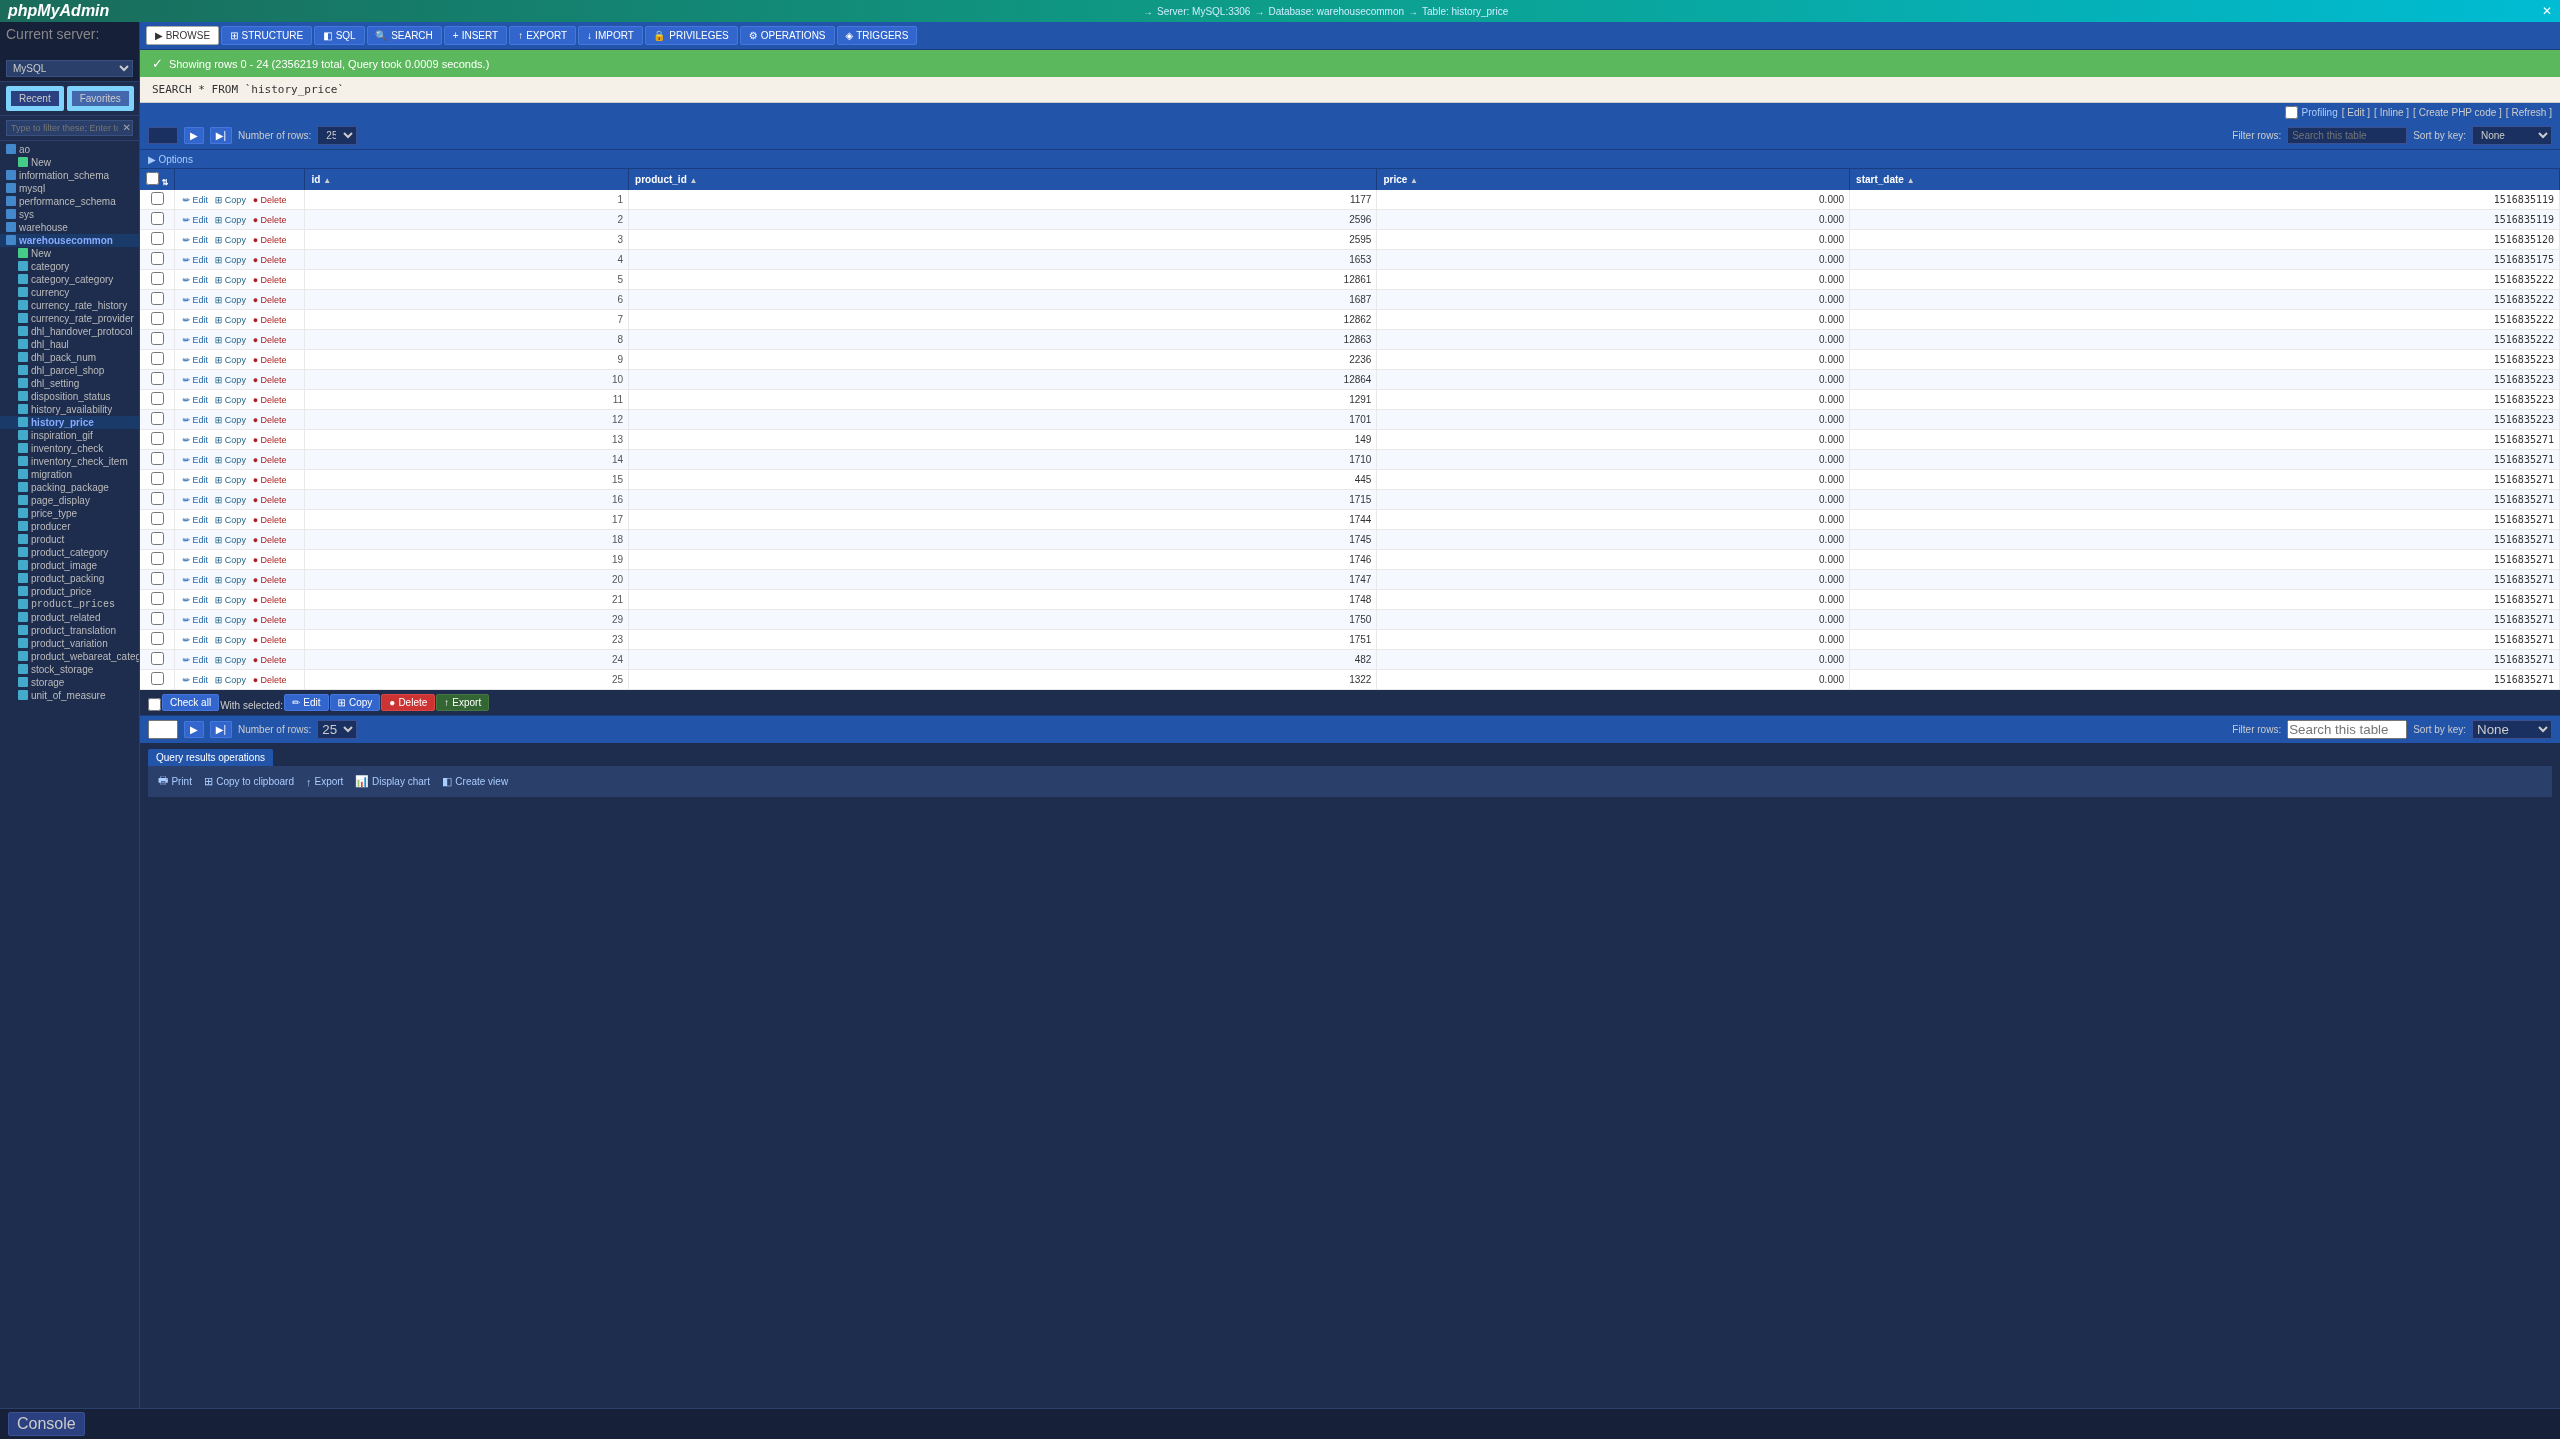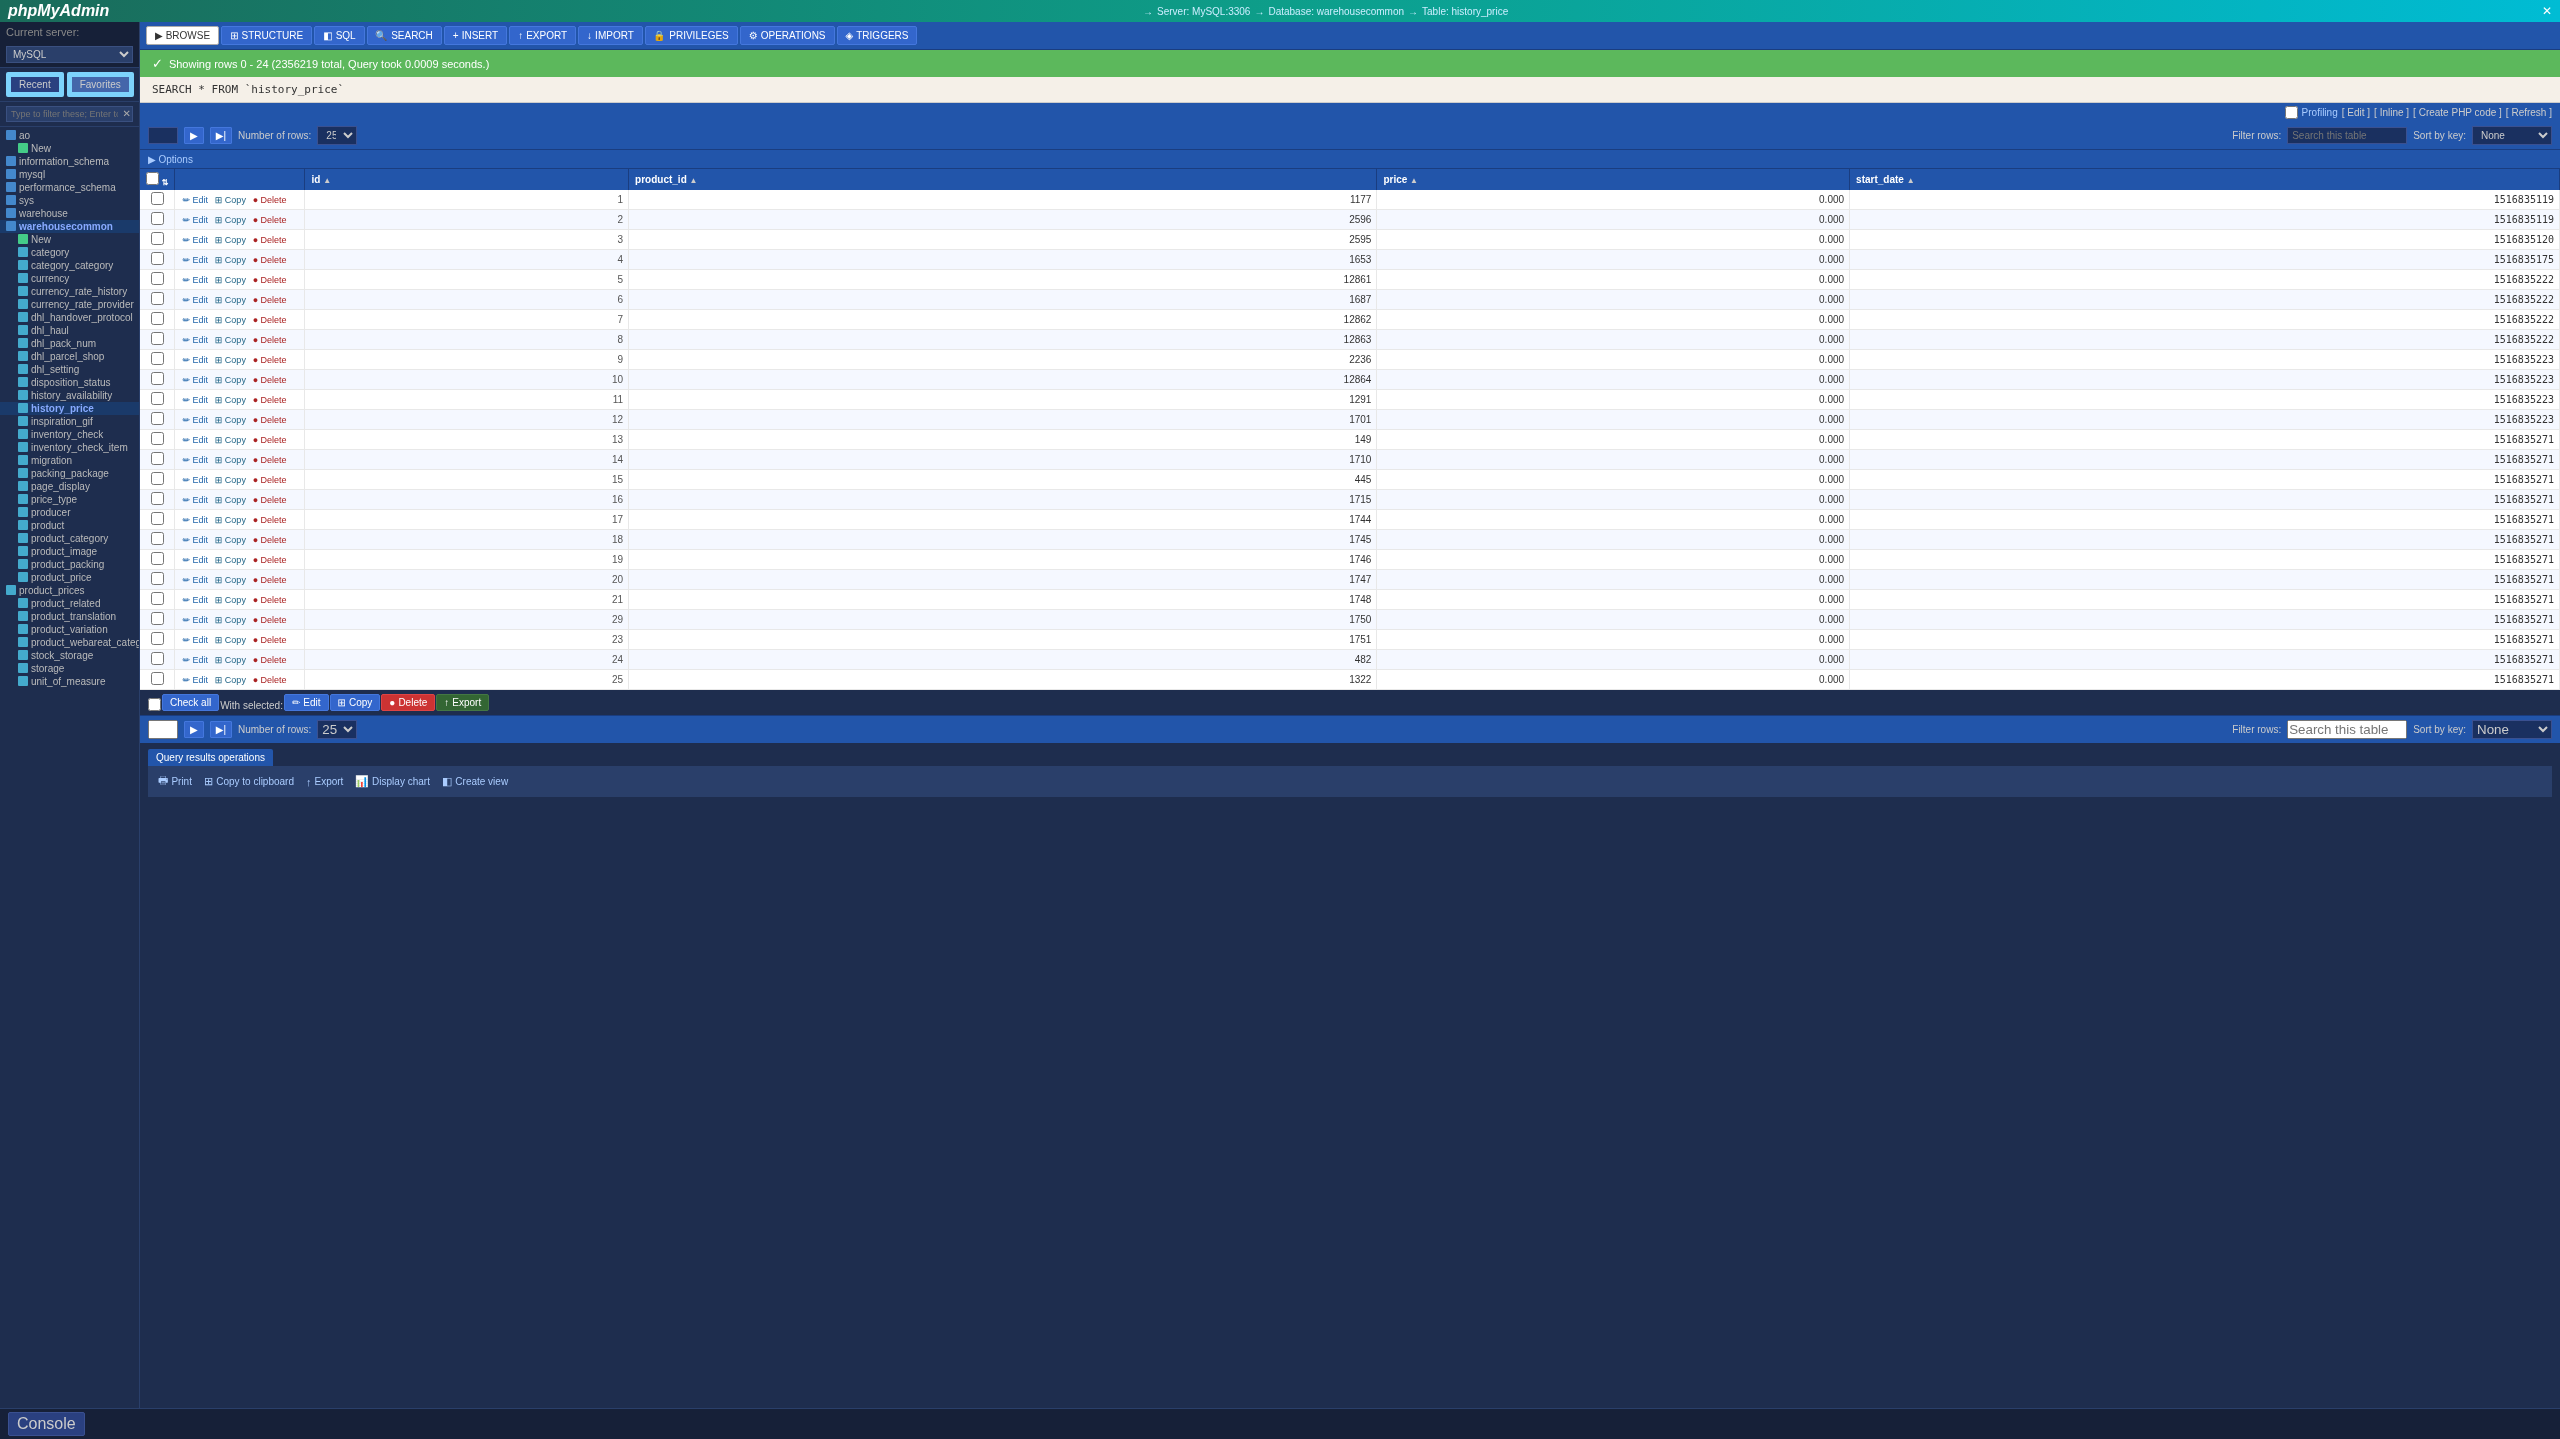--- a/index.html
+++ b/index.html
@@ -15,21 +15,21 @@
     #toolbar { background: #2255aa; display: flex; align-items: center; padding: 4px 6px; gap: 2px; border-bottom: 1px solid #1a3d80; }
     .tb-btn { background: #3366cc; color: white; border: 1px solid #4477dd; padding: 3px 8px; font-size: 10px; cursor: pointer; display: flex; align-items: center; gap: 3px; border-radius: 2px; white-space: nowrap; }
     .tb-btn.active { background: #ffffff; color: #333; border-color: #aaa; }
 
     
     #layout { display: flex; height: calc(100vh - 22px); }
 
     
     #sidebar { width: 140px; background: #1e2d4e; color: #ccc; overflow-y: auto; flex-shrink: 0; border-right: 1px solid #2a3f6a; }
     .sidebar-server { background: #162038; padding: 4px 6px; font-size: 10px; color: #aaa; border-bottom: 1px solid #2a3f6a; }
-    .sidebar-server label { display: block; font-size: 11px; color: #888; margin-bottom: 8px; }
+    .sidebar-server label { display: block; font-size: 14px; color: #888; margin-bottom: 18px; }
     .sidebar-server select { width: 100%; background: #2a3f6a; color: #ccc; border: 1px solid #3a5080; font-size: 10px; padding: 1px 2px; }
     .sidebar-btns { display: flex; gap: 3px; padding: 4px 6px; border-bottom: 1px solid #2a3f6a; }
     .sidebar-btn { background: #2a4080; color: #ccc; border: 5px solid #7dd3fc; padding: 2px 8px; font-size: 10px; cursor: pointer; border-radius: 2px; }
     .sidebar-btn.active { background: #4466aa; }
     .sidebar-filter { padding: 4px 6px; border-bottom: 1px solid #2a3f6a; position: relative; }
     .sidebar-filter input { width: 100%; background: #2a3f6a; color: #ccc; border: 1px solid #3a5080; font-size: 9px; padding: 2px 14px 2px 4px; }
     .sidebar-filter .clear { position: absolute; right: 8px; top: 6px; color: #aaa; cursor: pointer; font-size: 10px; }
     .sidebar-tree { padding: 2px 0; }
     .tree-item { padding: 1px 6px; display: flex; gap: 3px; cursor: pointer; font-size: 10px; color: #bbb; }
     .tree-item.active { background: #2a4a8a; color: #fff; }
@@ -174,21 +174,21 @@
         <div class="tree-item" style="padding-left: 18px;"><span class="icon table"></span> migration</div>
         <div class="tree-item" style="padding-left: 18px;"><span class="icon table"></span> packing_package</div>
         <div class="tree-item" style="padding-left: 18px;"><span class="icon table"></span> page_display</div>
         <div class="tree-item" style="padding-left: 18px;"><span class="icon table"></span> price_type</div>
         <div class="tree-item" style="padding-left: 18px;"><span class="icon table"></span> producer</div>
         <div class="tree-item" style="padding-left: 18px;"><span class="icon table"></span> product</div>
         <div class="tree-item" style="padding-left: 18px;"><span class="icon table"></span> product_category</div>
         <div class="tree-item" style="padding-left: 18px;"><span class="icon table"></span> product_image</div>
         <div class="tree-item" style="padding-left: 18px;"><span class="icon table"></span> product_packing</div>
         <div class="tree-item" style="padding-left: 18px;"><span class="icon table"></span> product_price</div>
-        <div class="tree-item" style="padding-left: 6px;"><span class="icon table"></span> product_prices</div>
+        <div class="tree-item" style="padding-left: 18px; font-family: Liberation Mono, monospace;"><span class="icon table"></span> product_prices</div>
         <div class="tree-item" style="padding-left: 18px;"><span class="icon table"></span> product_related</div>
         <div class="tree-item" style="padding-left: 18px;"><span class="icon table"></span> product_translation</div>
         <div class="tree-item" style="padding-left: 18px;"><span class="icon table"></span> product_variation</div>
         <div class="tree-item" style="padding-left: 18px;"><span class="icon table"></span> product_webareat_category</div>
         <div class="tree-item" style="padding-left: 18px;"><span class="icon table"></span> stock_storage</div>
         <div class="tree-item" style="padding-left: 18px;"><span class="icon table"></span> storage</div>
         <div class="tree-item" style="padding-left: 18px;"><span class="icon table"></span> unit_of_measure</div>
       </div>
   </div>
 

